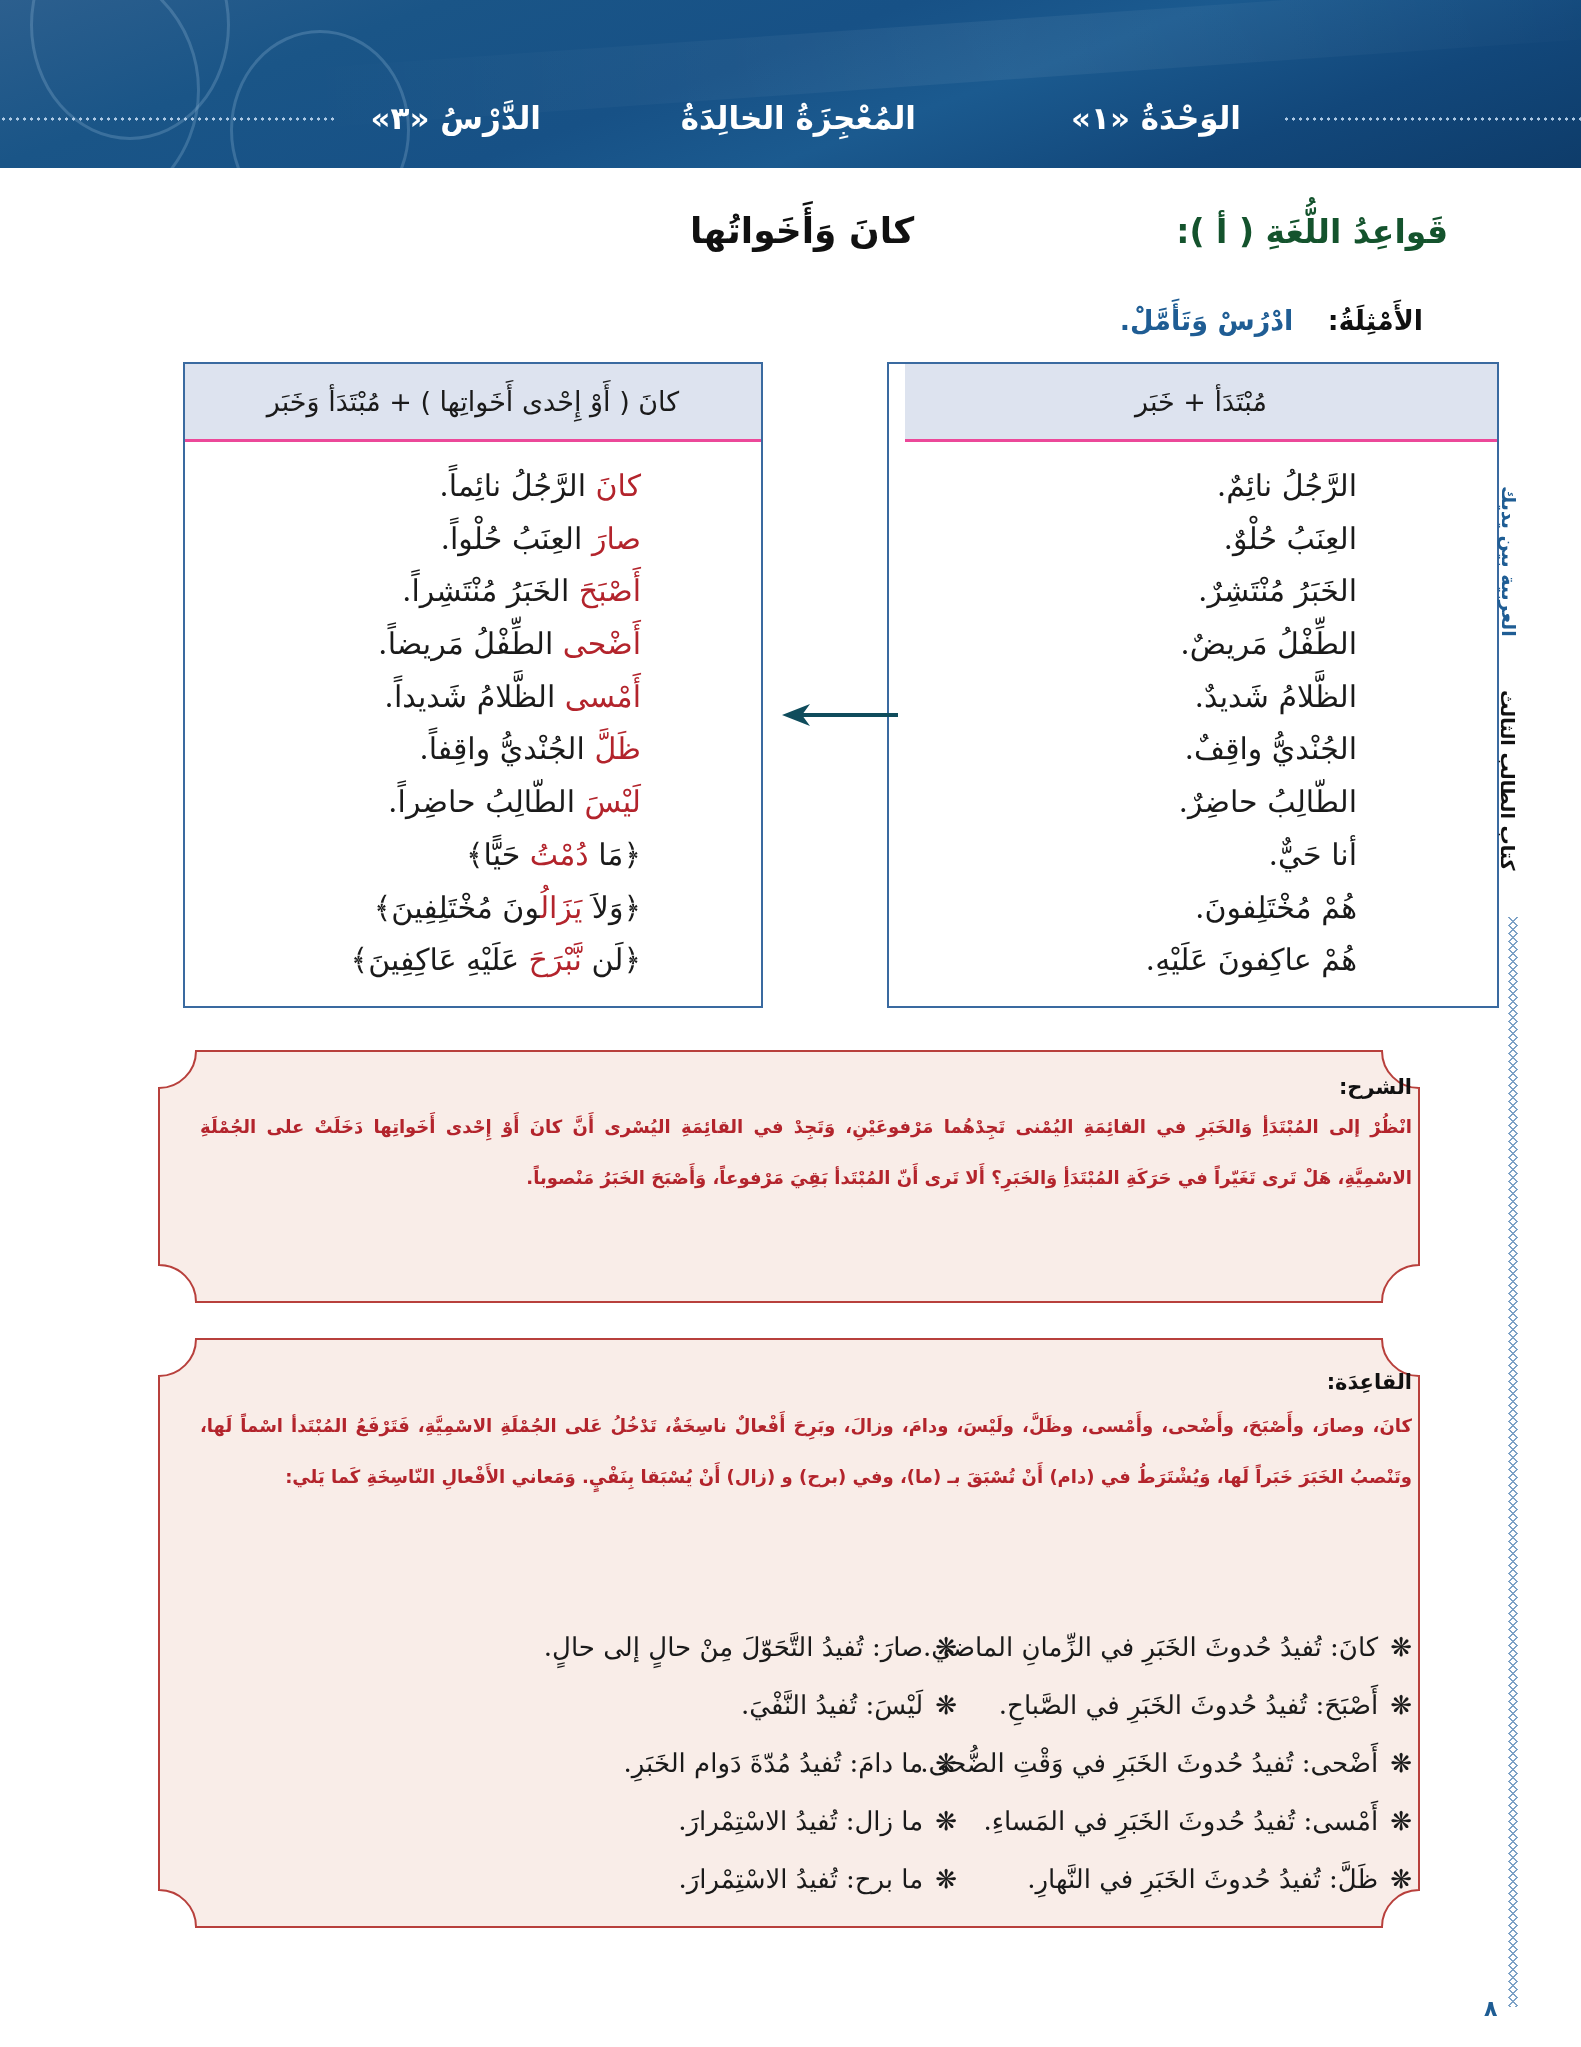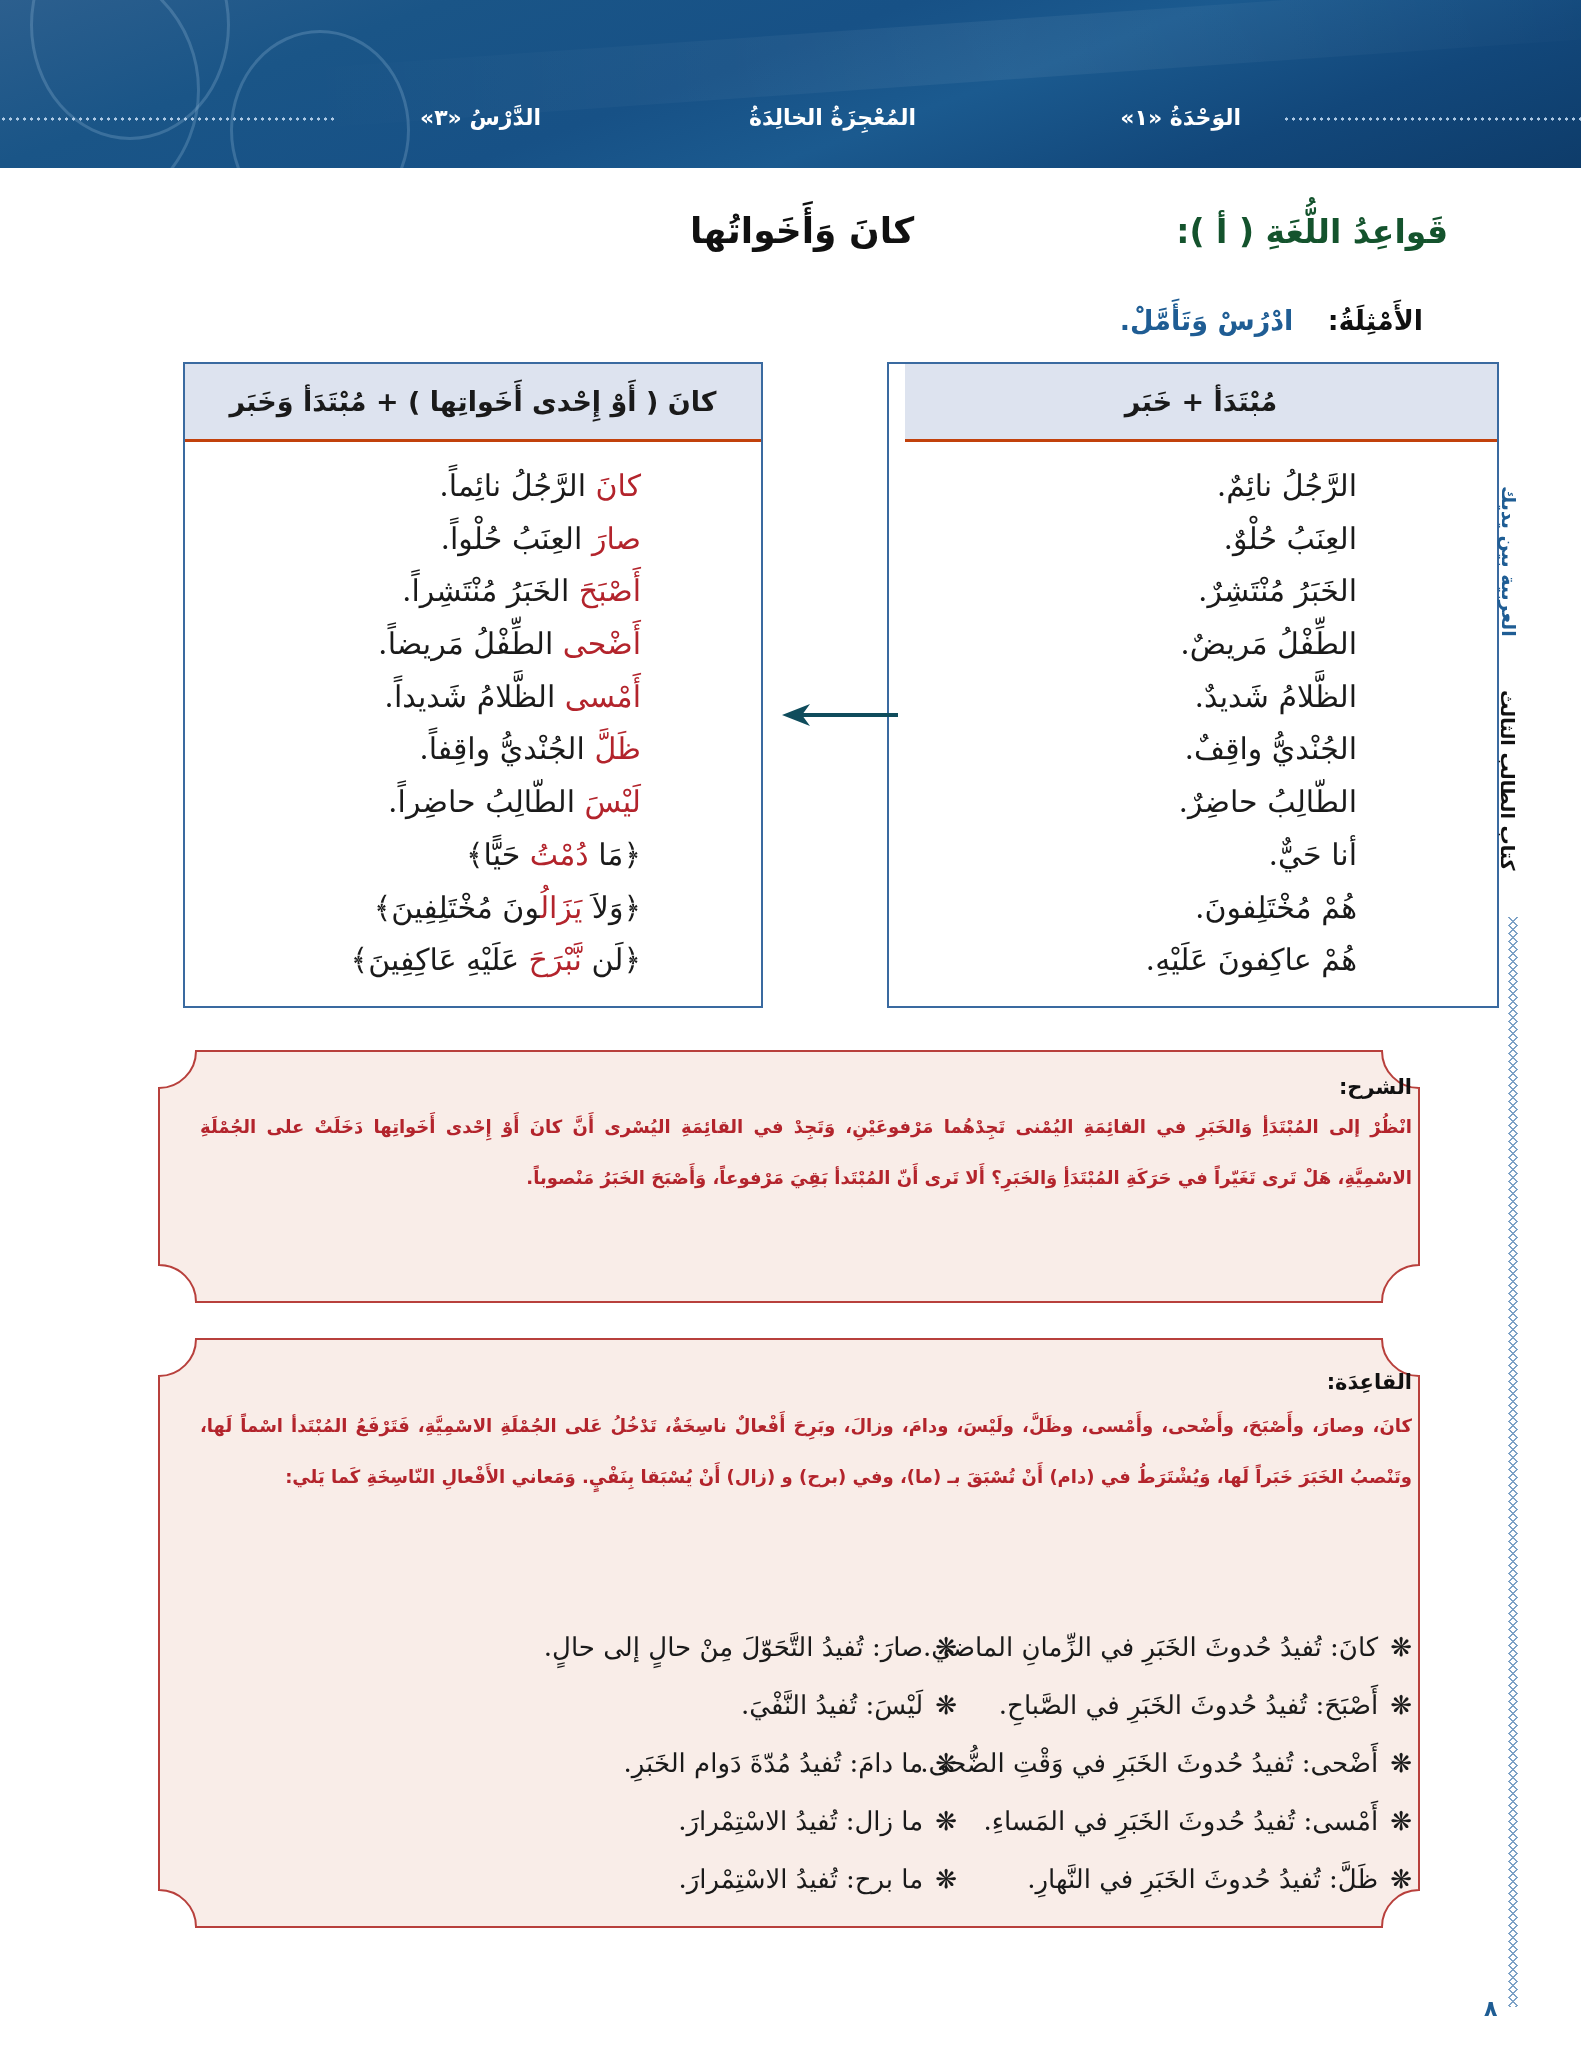--- a/index.html
+++ b/index.html
@@ -19,21 +19,21 @@
     position: absolute; left: 300px; top: 20px; width: 1400px; height: 60px;
     background: linear-gradient(90deg, rgba(255,255,255,0) 0%, rgba(255,255,255,0.06) 50%, rgba(255,255,255,0) 100%);
     transform: rotate(-4deg);
   }
   .banner-row {
     position: absolute; left: 0; top: 96px; width: 1581px; height: 44px;
     direction: rtl;
   }
   .banner-text {
     position: absolute; top: 0; color: #ffffff; font-weight: bold;
-    font-size: 22px; line-height: 44px; white-space: nowrap;
+    font-size: 31px; line-height: 44px; white-space: nowrap;
     font-family: "DejaVu Sans", sans-serif;
   }
   .dots-line {
     position: absolute; top: 20px; height: 6px;
     background-image: radial-gradient(circle, rgba(190,215,240,0.9) 1.4px, transparent 1.8px);
     background-size: 7px 6px; background-repeat: repeat-x;
   }
 
   
   .section-label {
@@ -49,23 +49,23 @@
     font-size: 27px; font-weight: bold;
   }
   .examples-line .lbl { color: #111; }
   .examples-line .instr { color: #1f5d94; margin-right: 25px; }
 
   
   .ex-table {
     position: absolute; border: 2px solid #3a6aa0; background: #fff;
   }
   .ex-table .thead {
-    height: 78px; background: #dde3ef; border-bottom: 3px solid #c2410c;
+    height: 78px; background: #dde3ef; border-bottom: 3px solid #ec4899;
     display: flex; align-items: center; justify-content: center;
-    direction: rtl; font-size: 27px; font-weight: bold; color: #1a1a1a; white-space: nowrap;
+    direction: rtl; font-size: 27px; font-weight: normal; color: #1a1a1a; white-space: nowrap;
   }
   .ex-table .tbody { direction: rtl; padding-top: 18px; }
   .ex-table .row {
     height: 52.7px; line-height: 52.7px; font-size: 30px; white-space: nowrap; color: #1a1a1a;
     font-family: "DejaVu Serif", serif;
   }
   .ex-table .row .verb { color: #b3242c; }
   .tbl-right { left: 887px; top: 362px; width: 612px; height: 646px; padding-left: 16px; }
   .tbl-right .tbody { padding-right: 140px; }
   .tbl-left { left: 183px; top: 362px; width: 580px; height: 646px; }

